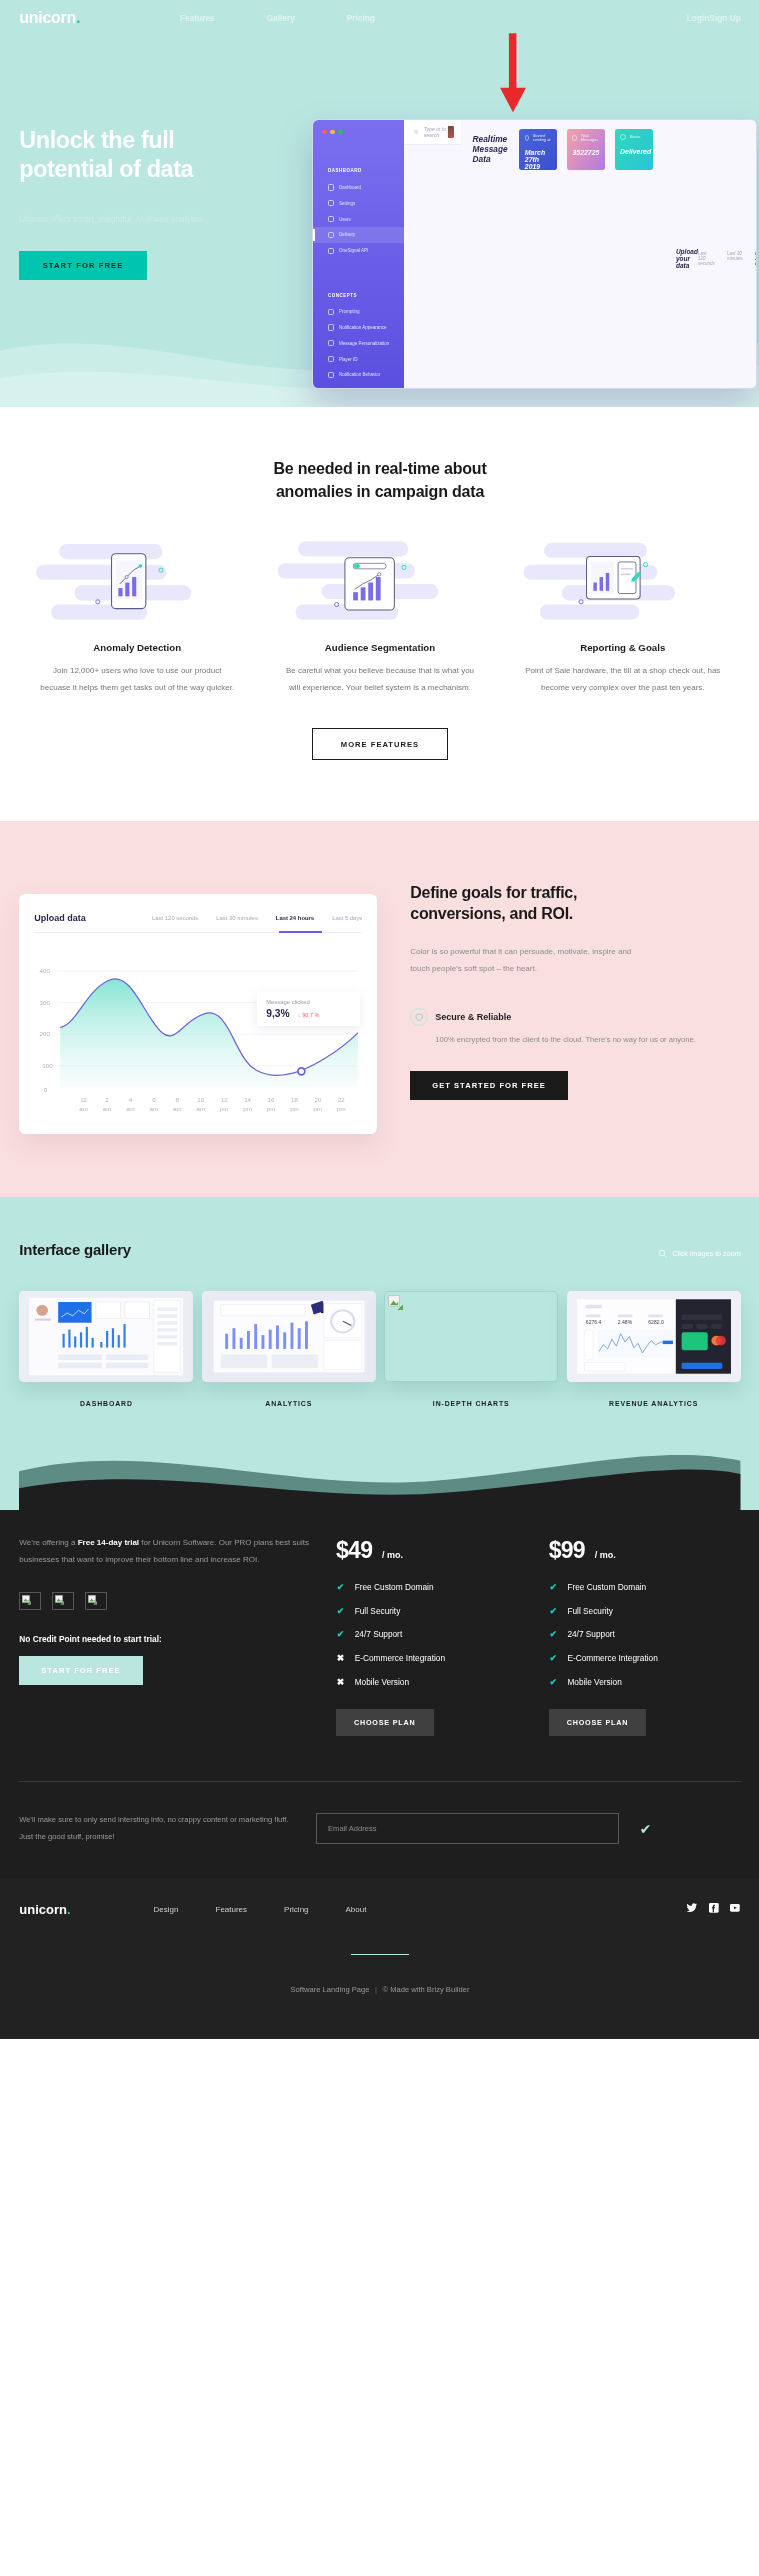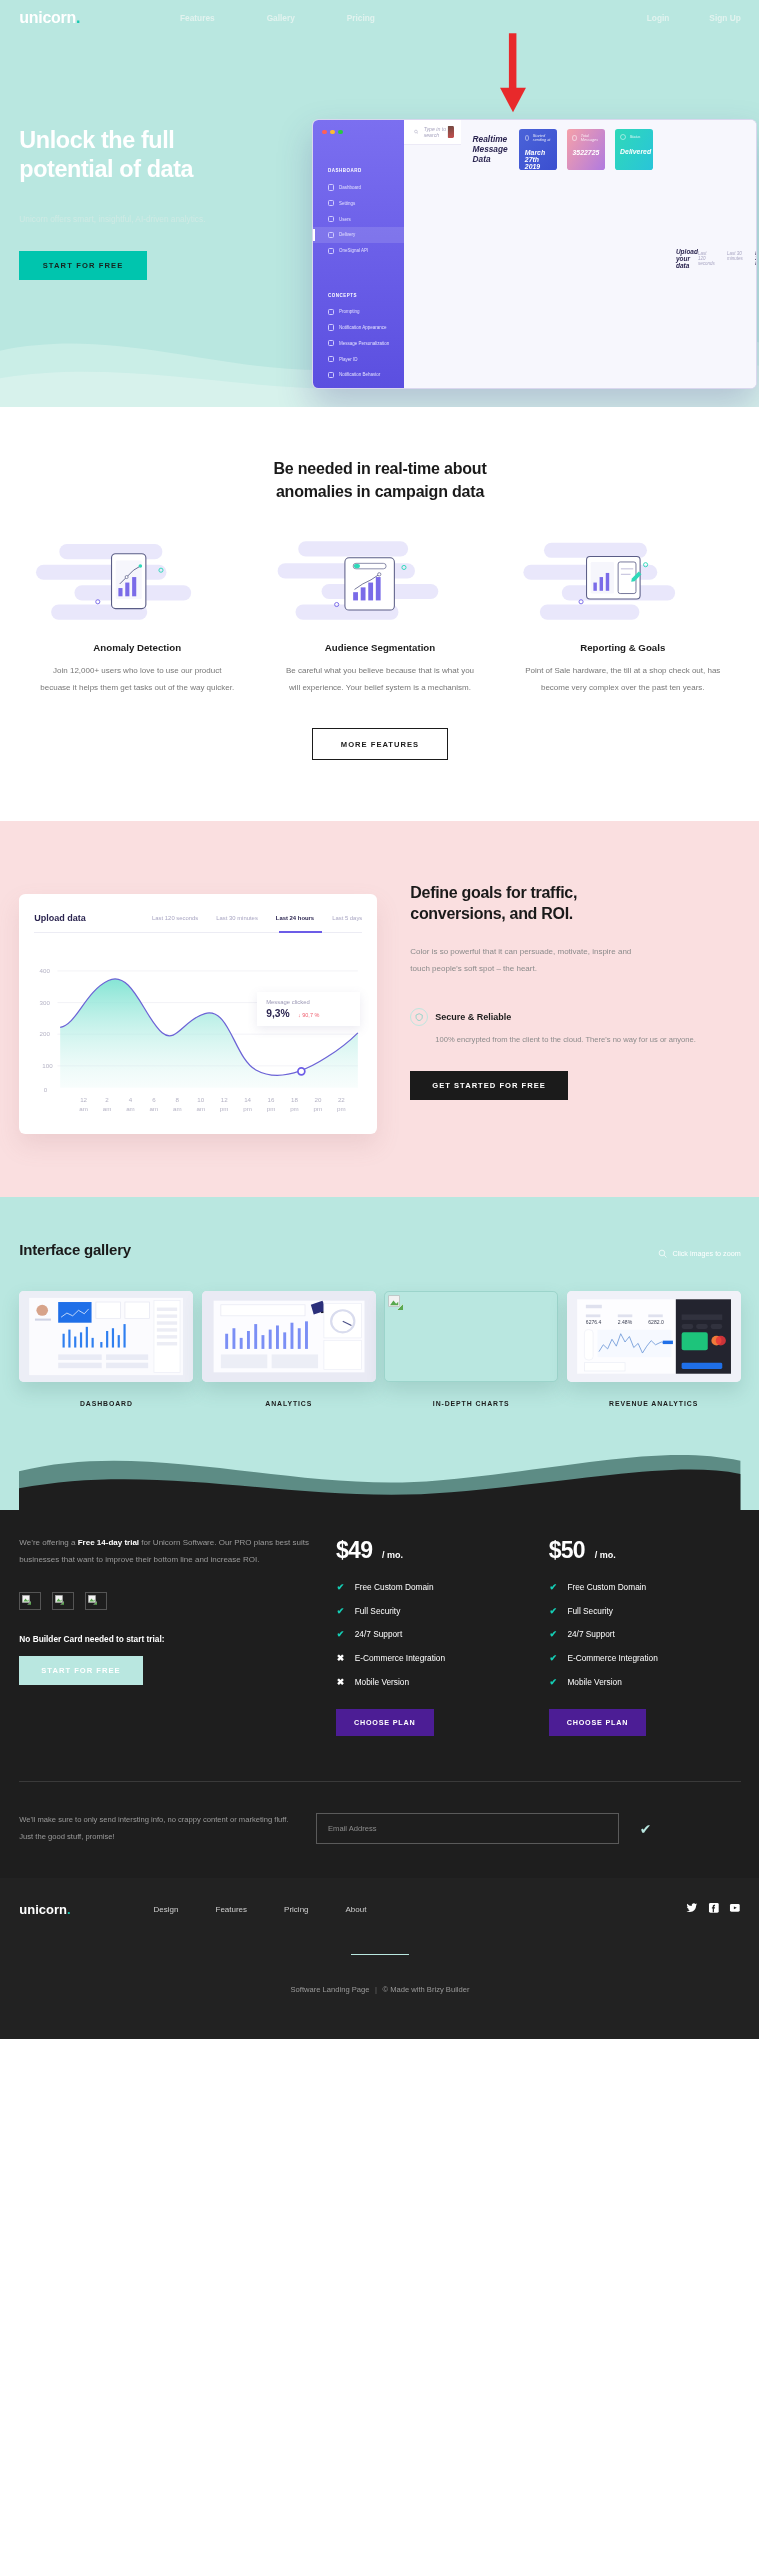--- a/index.html
+++ b/index.html
@@ -26,21 +26,21 @@
     height:36px; padding:0 19.3px;
   }
   .logo {
     font-size:16px; font-weight:bold; color:#fff; letter-spacing:-0.3px;
   }
   .logo .dot { color:#15c9b0; }
   .nav-links { display:flex; margin-left:100px; gap:52px; }
   .nav-links a, .nav-right a {
     color:#e2f3ef; font-size:8.3px; text-decoration:none; font-weight:bold;
   }
-  .nav-right { display:flex; gap:40px; margin-left:auto; }
+  .nav-right { display:flex; margin-left:auto; }
   .hero-body { position:relative; z-index:4; display:flex; padding:0 19.3px; }
   .hero-left { width:290px; padding-top:90px; }
   .hero-h1 {
     font-size:23.4px; line-height:1.25; color:#ffffff; font-weight:bold;
     letter-spacing:-0.4px;
   }
   .hero-sub {
     margin-top:26px; font-size:8.3px; line-height:2.1; color:#cfeae4;
     max-width:227px;
   }
@@ -200,21 +200,21 @@
   .pr-price { display:flex; align-items:baseline; gap:9.7px; }
   .pr-amt { font-size:23px; font-weight:bold; color:#fff; letter-spacing:-0.7px; }
   .pr-per { font-size:9px; font-weight:bold; color:#fff; }
   .pr-list { margin-top:18px; }
   .pr-li { display:flex; align-items:center; gap:9.7px; margin-bottom:13.8px; }
   .pr-li .mk { width:9px; font-size:9px; font-weight:bold; text-align:center; }
   .pr-li.yes .mk { color:#14cdb4; }
   .pr-li.no .mk { color:#ffffff; }
   .pr-li .tx { font-size:8.3px; color:#fff; }
   .btn-teal {
-    margin-top:8.3px; background:#4c1d95; color:#fff; border:none;
+    margin-top:8.3px; background:#404040; color:#fff; border:none;
     padding:9px 18px; font-size:7.2px; font-weight:bold; letter-spacing:0.8px; cursor:pointer;
   }
   
   .news { background:#1e1e1e; padding:45px 19.3px 0 19.3px; }
   .news-rule { height:0.7px; background:#3a3a3a; }
   .news-row { display:flex; align-items:center; gap:20.7px; padding:30px 0 33px 0; }
   .news-txt { font-size:7.6px; line-height:2.2; color:#9a9a9a; width:276px; }
   .news-field {
     flex:1; max-width:303px; border:0.7px solid #5a5a5a; background:transparent;
     padding:9.7px 11px; font-size:7.6px; color:#8d8d8d;
@@ -803,21 +803,21 @@
       </div>
       <div class="pr-logo">
         <svg width="9.7" height="9.7" viewBox="0 0 22 22" style="position:absolute;left:1.4px;top:1.4px">
           <rect x="1" y="1" width="16" height="16" fill="#f2f2f2" stroke="#b9b9b9"></rect>
           <polygon points="3,15 8,8 12,13 15,10 15,15" fill="#5aa84f"></polygon>
           <polygon points="13,22 22,13 22,22" fill="#5aa84f"></polygon>
           <line x1="13" y1="22" x2="22" y2="13" stroke="#fff" stroke-width="1"></line>
         </svg>
       </div>
     </div>
-    <div class="pr-nocard">No Builder Card needed to start trial:</div>
+    <div class="pr-nocard">No Credit Point needed to start trial:</div>
     <button class="btn-mint">START FOR FREE</button>
   </div>
 
   <div class="pr-plan">
     <div class="pr-price">
       <span class="pr-amt">$49</span>
       <span class="pr-per">/ mo.</span>
     </div>
     <div class="pr-list">
       <div class="pr-li yes">
@@ -839,21 +839,21 @@
       <div class="pr-li no">
           <span class="mk">✖</span>
           <span class="tx">Mobile Version</span>
         </div>
     </div>
     <button class="btn-teal">CHOOSE PLAN</button>
   </div>
 
   <div class="pr-plan">
     <div class="pr-price">
-      <span class="pr-amt">$50</span>
+      <span class="pr-amt">$99</span>
       <span class="pr-per">/ mo.</span>
     </div>
     <div class="pr-list">
       <div class="pr-li yes">
           <span class="mk">✔</span>
           <span class="tx">Free Custom Domain</span>
         </div>
       <div class="pr-li yes">
           <span class="mk">✔</span>
           <span class="tx">Full Security</span>

